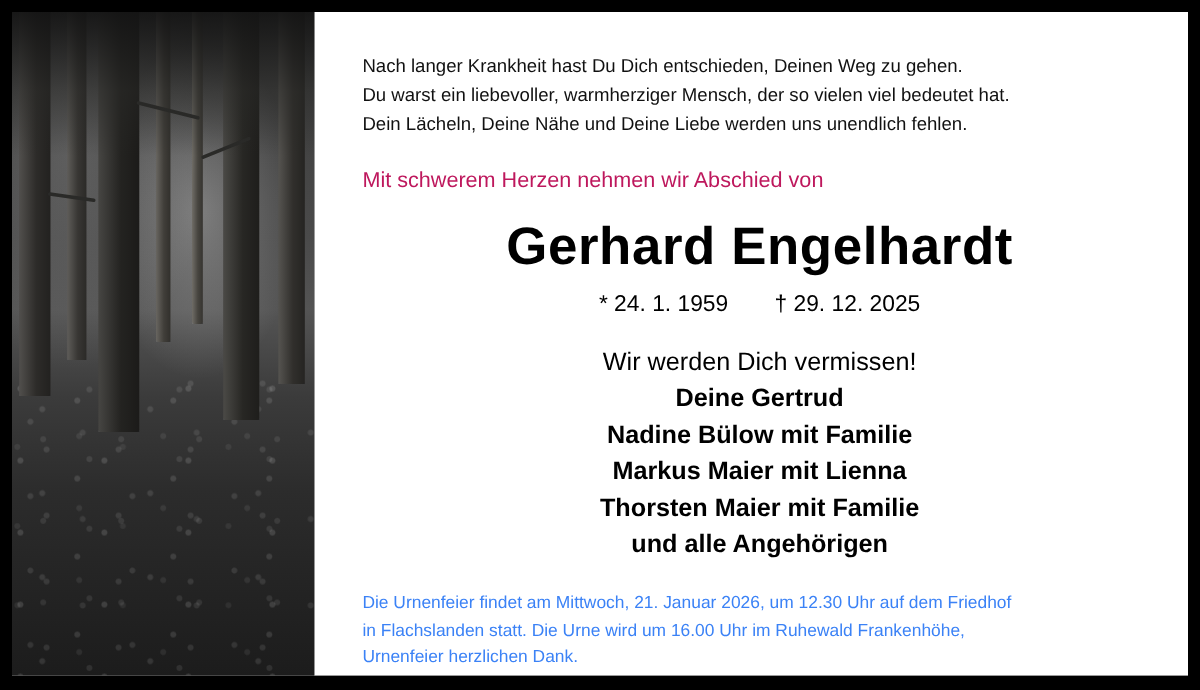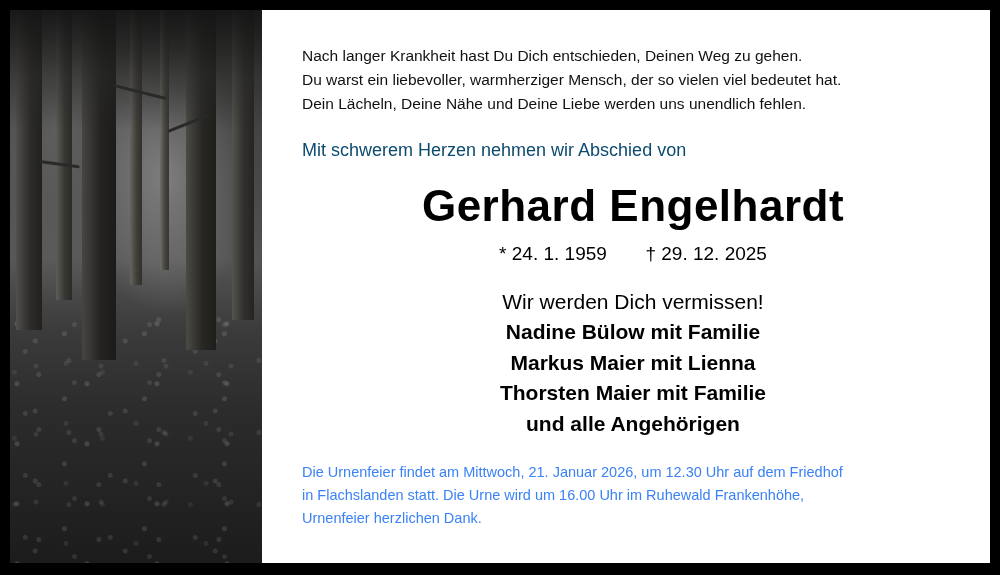--- a/index.html
+++ b/index.html
@@ -117,21 +117,21 @@
   .intro {
     font-size: 15.5px;
     line-height: 1.55;
     color: #111;
   }
   .intro div { white-space: nowrap; }
 
   .farewell {
     margin-top: 24px;
     font-size: 18px;
-    color: #0c4a6e;
+    color: #be185d;
   }
 
   .name {
     margin-top: 20px;
     text-align: center;
     font-size: 44px;
     font-weight: bold;
     letter-spacing: 0.5px;
     color: #000;
   }
@@ -201,20 +201,21 @@
       <div class="name">Gerhard Engelhardt</div>
 
       <div class="dates">
         <span>* 24. 1. 1959</span>
         <span class="gap"></span>
         <span>† 29. 12. 2025</span>
       </div>
 
       <div class="family">
         <div class="lead">Wir werden Dich vermissen!</div>
+        <div class="rel">Deine Gertrud</div>
         <div class="rel">Nadine Bülow mit Familie</div>
         <div class="rel">Markus Maier mit Lienna</div>
         <div class="rel">Thorsten Maier mit Familie</div>
         <div class="rel">und alle Angehörigen</div>
       </div>
 
       <div class="details">
         <div>Die Urnenfeier findet am Mittwoch, 21. Januar 2026, um 12.30 Uhr auf dem Friedhof</div>
         <div>in Flachslanden statt. Die Urne wird um 16.00 Uhr im Ruhewald Frankenhöhe,</div>
         <div>Urnenfeier herzlichen Dank.</div>

